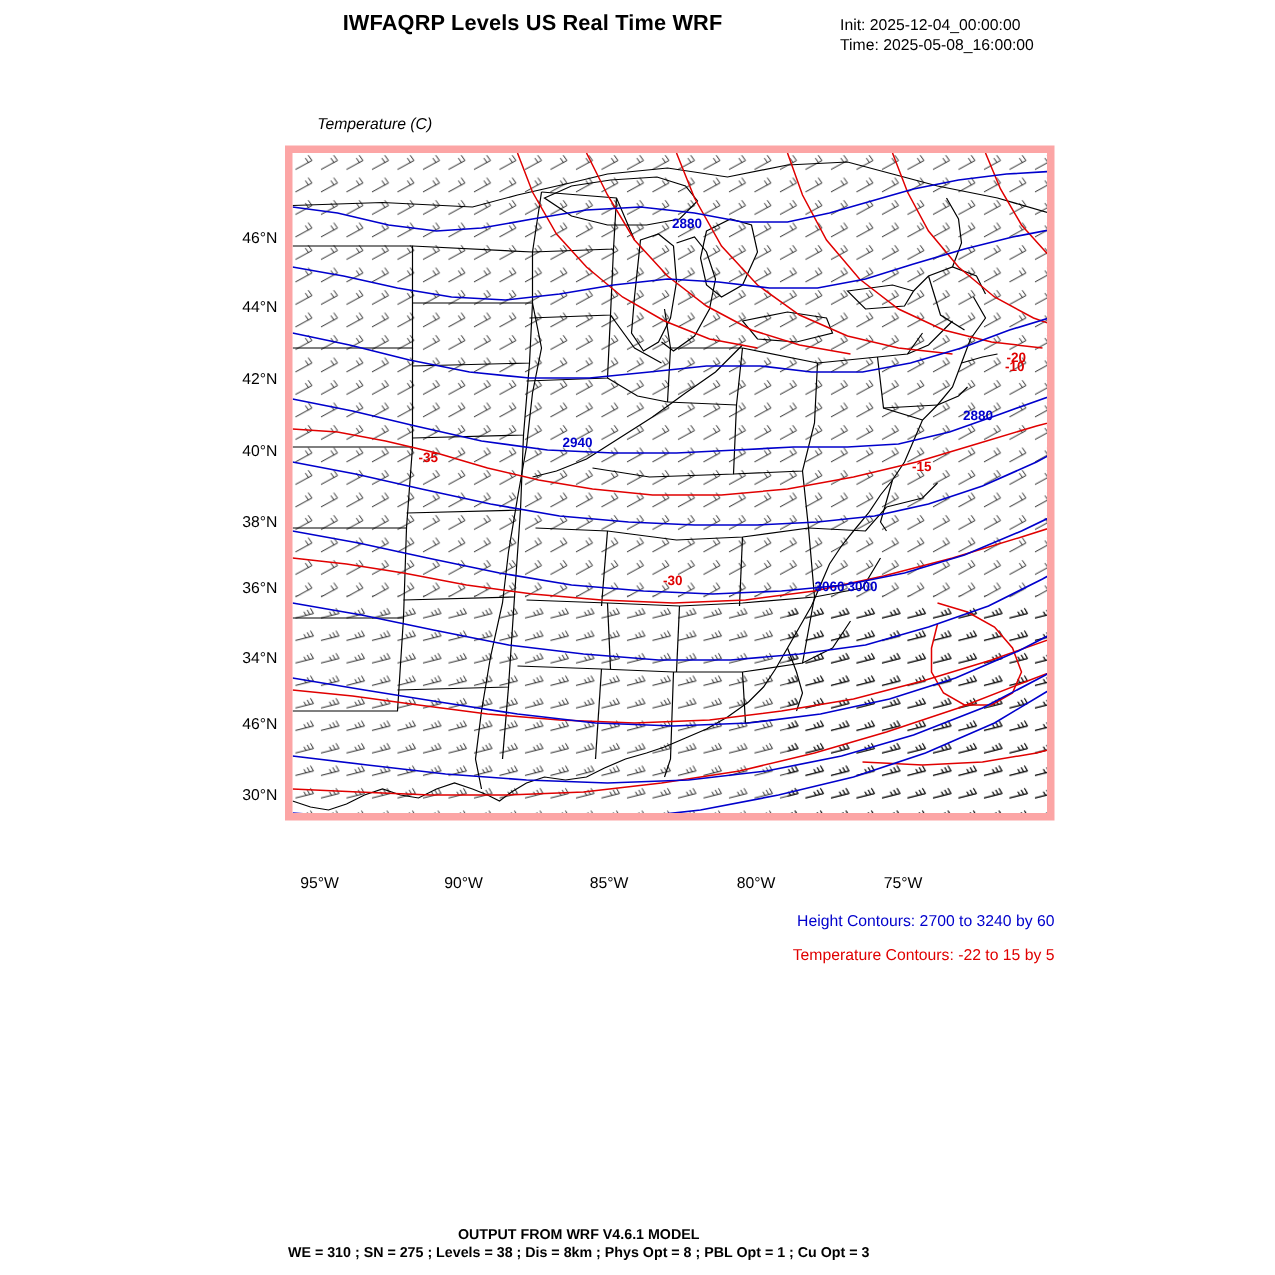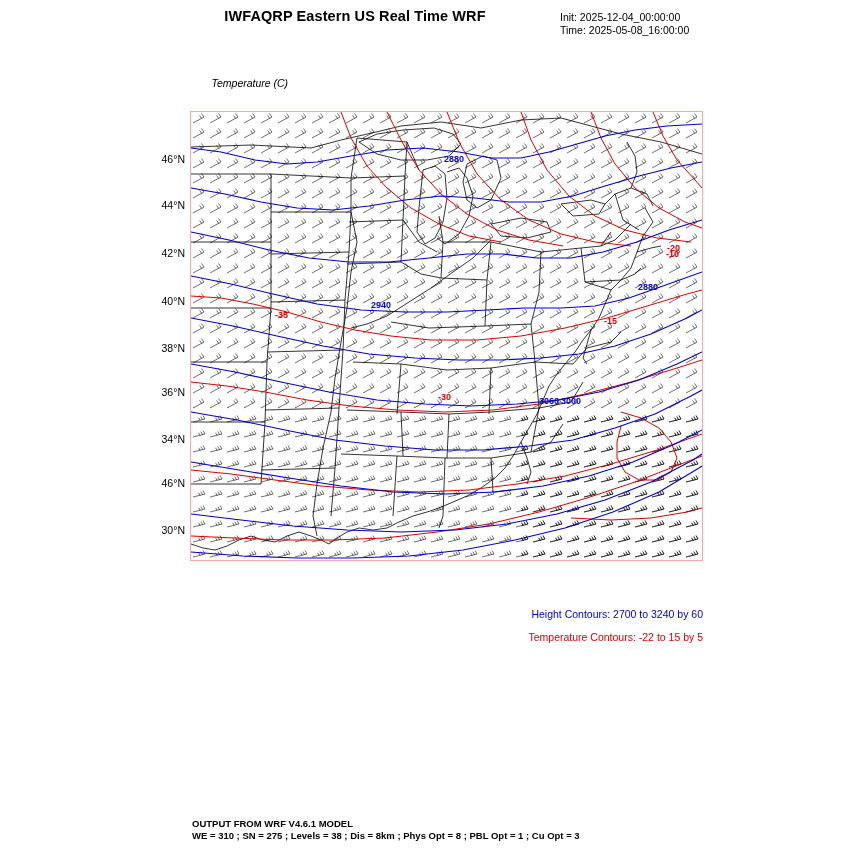--- a/index.html
+++ b/index.html
@@ -46,24 +46,24 @@
     font-size: 10.5px;
     line-height: 13.5px;
   }
   #units-block .u-row { white-space: pre; font-style: italic; }
   #units-block .u-name { display: inline-block; width: 62px; }
 
   
   #map-frame {
     position: absolute;
     left: 190px;
-    top: 111px;
+    top: 97px;
     width: 513px;
     height: 450px;
-    border: 1px solid #fca5a5;
+    border: 5px solid #fca5a5;
     box-sizing: border-box;
     overflow: hidden;
     background: #ffffff;
   }
   #map-svg { display: block; }
 
   
   .ytick {
     position: absolute;
     right: 0;
@@ -109,28 +109,29 @@
     color: #e00000;
     white-space: nowrap;
   }
   #footer {
     position: absolute;
     left: 192px;
     top: 818px;
     font-size: 9.5px;
     font-weight: bold;
     line-height: 12px;
+    text-align: center;
   }
 </style>
 </head>
 <body>
 
 <div class="page">
 
-  <div id="title">IWFAQRP Eastern US Real Time WRF</div>
+  <div id="title">IWFAQRP Levels US Real Time WRF</div>
 
   <div id="run-info">
     <div>
       <span class="lbl">Init:</span>
       <span class="lbl">2025-12-04_00:00:00</span>
     </div>
     <div>
       <span>Time:</span>
       <span>2025-05-08_16:00:00</span>
     </div>
@@ -153,20 +154,27 @@
     <div class="ytick" style="top:84px">44°N</div>
     <div class="ytick" style="top:132px">42°N</div>
     <div class="ytick" style="top:180px">40°N</div>
     <div class="ytick" style="top:227px">38°N</div>
     <div class="ytick" style="top:271px">36°N</div>
     <div class="ytick" style="top:318px">34°N</div>
     <div class="ytick" style="top:362px">46°N</div>
     <div class="ytick" style="top:409px">30°N</div>
   </div>
 
+  <div id="x-axis">
+    <div class="xtick" style="left:23px">95°W</div>
+    <div class="xtick" style="left:119px">90°W</div>
+    <div class="xtick" style="left:216px">85°W</div>
+    <div class="xtick" style="left:314px">80°W</div>
+    <div class="xtick" style="left:412px">75°W</div>
+  </div>
 
   <div id="map-frame">
     <svg id="map-svg" width="511" height="448" viewBox="0 0 511 448" xmlns="http://www.w3.org/2000/svg">
       <defs>
         <clipPath id="clipmap">
             <rect x="0" y="0" width="511" height="448"></rect>
           </clipPath>
         <pattern id="barbfield" x="0" y="0" width="17" height="15" patternUnits="userSpaceOnUse">
           <g stroke="#000" stroke-width="0.6" fill="none">
             <path d="M2 11 L13 5"></path>

